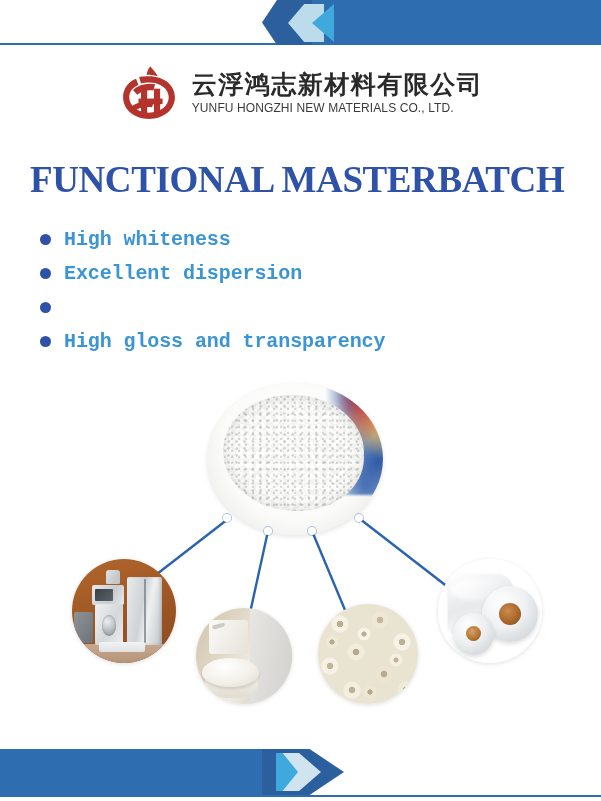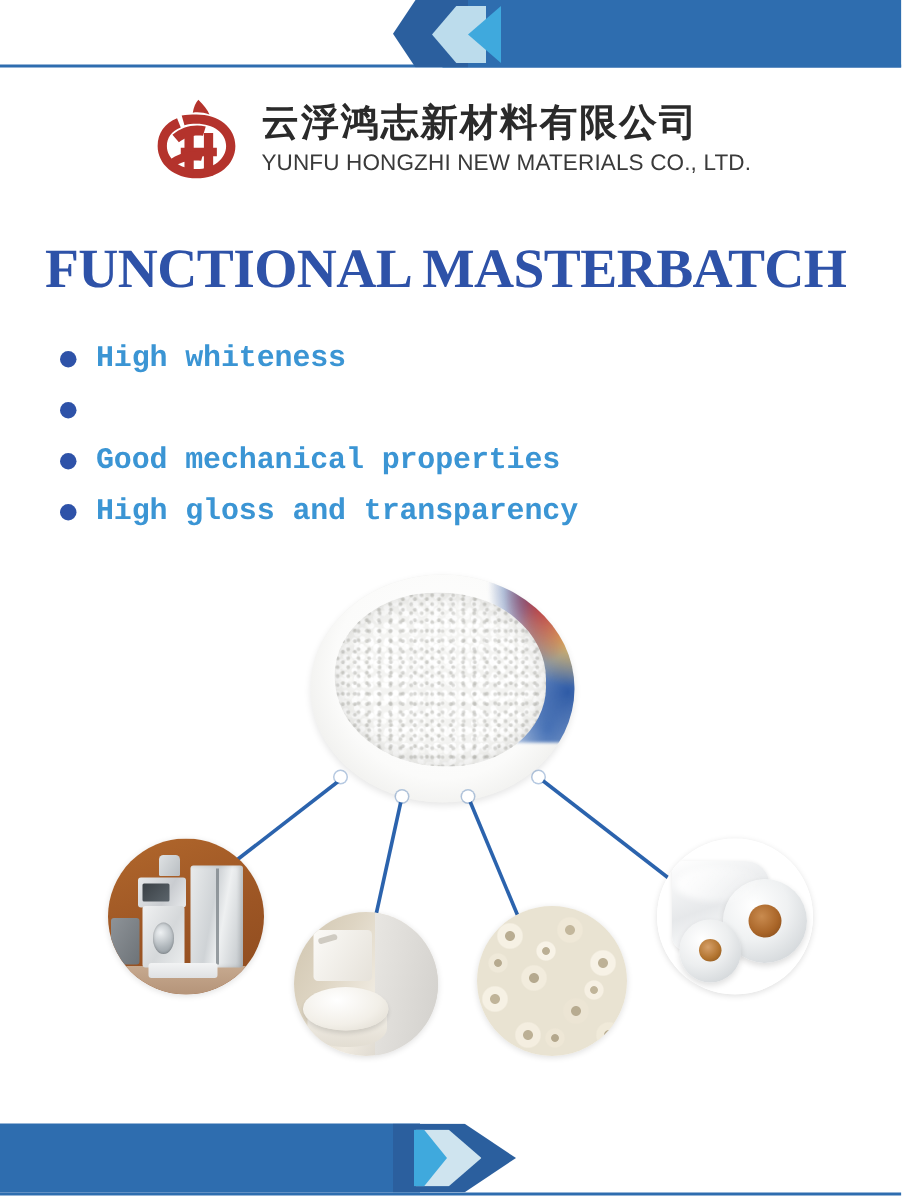--- a/index.html
+++ b/index.html
@@ -101,21 +101,21 @@
   }
   .logo-cn {
     font-size: 25px;
     font-weight: bold;
     color: #2a2a2a;
     letter-spacing: 1.5px;
     line-height: 1.15;
     white-space: nowrap;
   }
   .logo-en {
-    font-size: 15px;
+    font-size: 12px;
     color: #3a3a3a;
     letter-spacing: 0.1px;
     line-height: 1.3;
     margin-top: 2px;
     white-space: nowrap;
   }
 
   
   .headline {
     position: absolute;
@@ -510,24 +510,24 @@
 
   <div class="headline">FUNCTIONAL MASTERBATCH</div>
 
   <div class="features">
     <div class="feature-row">
       <span class="feature-dot"></span>
       <span class="feature-label">High whiteness</span>
     </div>
     <div class="feature-row">
       <span class="feature-dot"></span>
+      <span class="feature-label">Excellent dispersion</span>
     </div>
     <div class="feature-row">
       <span class="feature-dot"></span>
-      <span class="feature-label">Good mechanical properties</span>
     </div>
     <div class="feature-row">
       <span class="feature-dot"></span>
       <span class="feature-label">High gloss and transparency</span>
     </div>
   </div>
 
   <svg class="connectors" viewBox="0 0 601 801">
     <line x1="228" y1="519" x2="126" y2="598" stroke="#2b63ad" stroke-width="2.4"></line>
     <line x1="268" y1="531" x2="250" y2="613" stroke="#2b63ad" stroke-width="2.4"></line>

